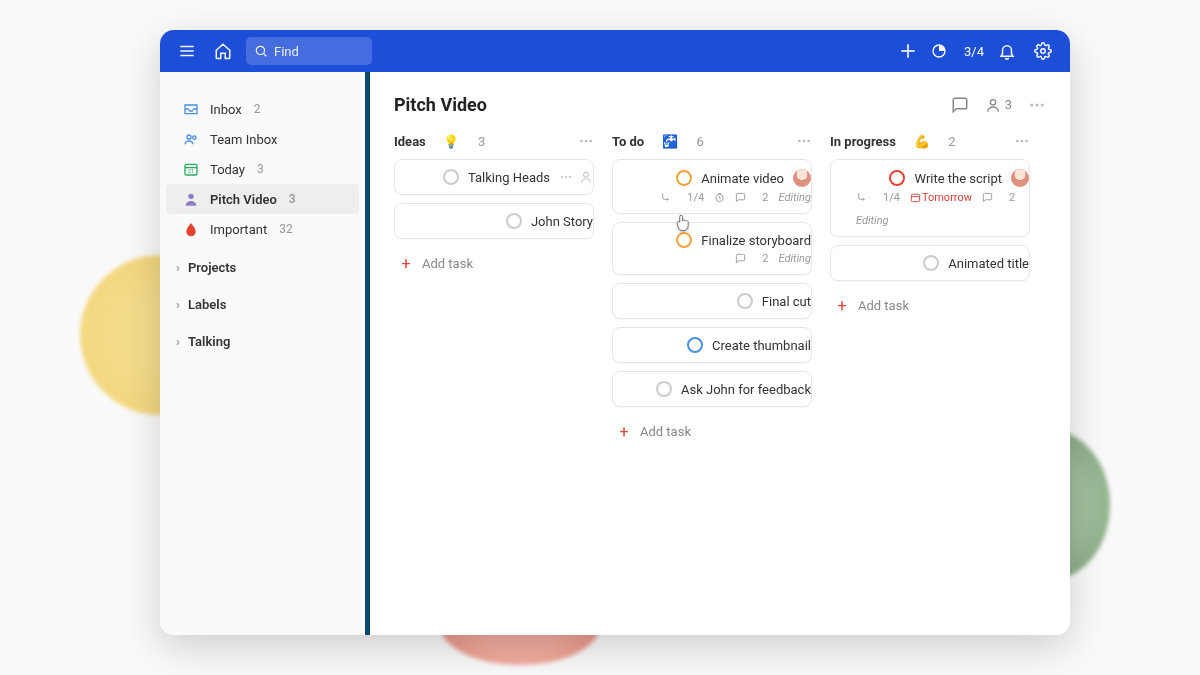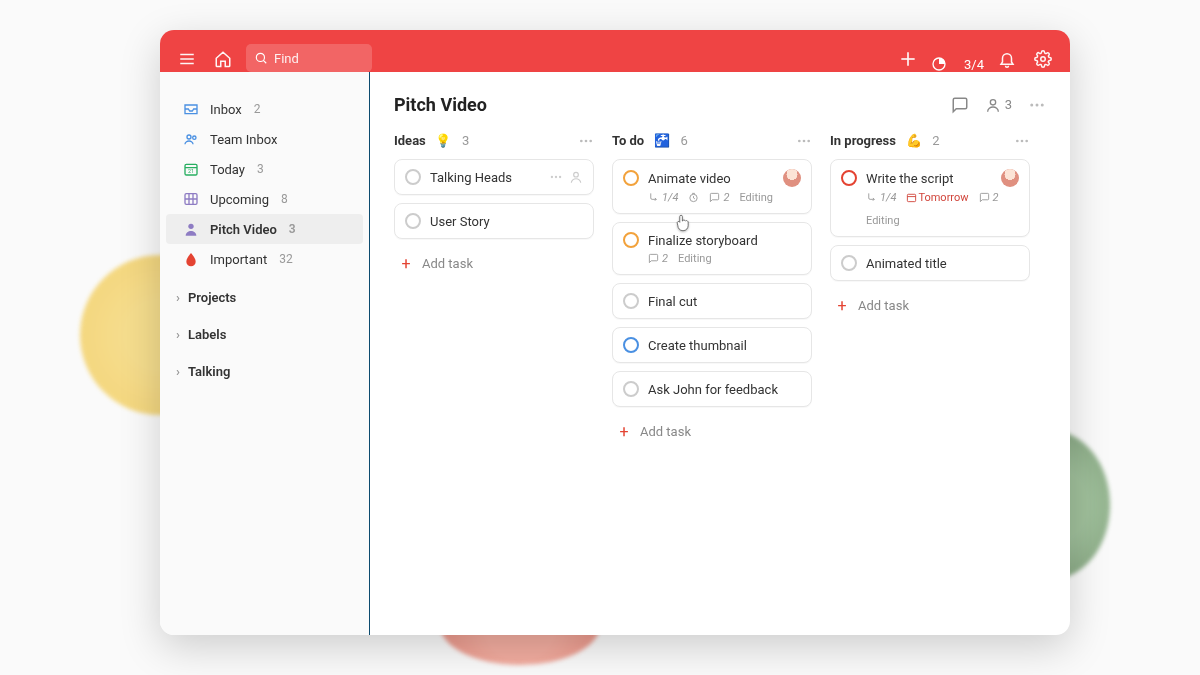--- a/index.html
+++ b/index.html
@@ -7,67 +7,67 @@
 
 
 .blob { position: absolute; border-radius: 50%; filter: blur(2px); opacity: 0.7; }
 .blob-yellow { width: 160px; height: 160px; left: 80px; top: 255px; background: radial-gradient(circle, #f4d160 30%, #f2c94c 70%); }
 .blob-green { width: 120px; height: 150px; right: 90px; top: 430px; background: radial-gradient(circle, #7aa874 40%, #5d8a56 80%); }
 .blob-red  { width: 160px; height: 80px; left: 440px; bottom: 10px; background: radial-gradient(circle, #f18d7a 40%, #e87462 80%); }
 
 .app-window { position: absolute; left: 160px; top: 30px; width: 910px; height: 605px; background: #fff; border-radius: 14px; box-shadow: 0 12px 40px rgba(0,0,0,0.18); overflow: hidden; display: flex; flex-direction: column; }
 
 
-.topbar { height: 42px; background: #ef4444; display: flex; align-items: flex-end; padding: 0 14px; gap: 10px; color: #fff; }
+.topbar { height: 42px; background: #1d4ed8; display: flex; align-items: center; padding: 0 14px; gap: 10px; color: #fff; }
 .topbar .icon-btn { width: 26px; height: 26px; display: flex; align-items: center; justify-content: center; cursor: pointer; opacity: 0.95; }
 .topbar .search-wrap { display: flex; align-items: center; background: rgba(255,255,255,0.18); border-radius: 5px; height: 28px; padding: 0 8px; gap: 6px; }
 .topbar .search-wrap input { background: transparent; border: none; outline: none; color: #fff; font-size: 13px; width: 90px; }
 .topbar .search-wrap input::placeholder { color: #fff; opacity: 0.9; }
 .topbar .spacer { flex: 1; }
 .topbar .ratio { font-size: 13px; display: flex; align-items: center; gap: 17px; }
 svg { display: block; }
 
 .body-row { flex: 1; display: flex; min-height: 0; }
 
 
-.sidebar { width: 210px; background: #fafafa; border-right: 1px solid #0c4a6e; padding: 22px 0 0 0; }
+.sidebar { width: 210px; background: #fafafa; border-right: 5px solid #0c4a6e; padding: 22px 0 0 0; }
 .side-item { display: flex; align-items: center; gap: 10px; padding: 6px 16px; font-size: 13px; color: #333; cursor: pointer; border-radius: 4px; margin: 0 6px; }
 .side-item.active { background: #eee; font-weight: 600; }
 .side-item .cnt { color: #999; font-size: 12px; margin-left: 2px; }
 .side-item .ico { width: 18px; height: 18px; display: flex; align-items: center; justify-content: center; }
 .side-section { display: flex; align-items: center; gap: 8px; padding: 10px 16px 6px; margin-top: 6px; font-size: 13px; font-weight: 600; color: #333; cursor: pointer; }
 .side-section .chev { color: #999; }
 
 
 .main { flex: 1; padding: 22px 24px; overflow-x: auto; }
 .main-header { display: flex; align-items: center; margin-bottom: 18px; }
 .main-header h1 { font-size: 18px; font-weight: 700; color: #222; }
 .main-header .hspacer { flex: 1; }
 .main-header .haction { margin-left: 16px; color: #888; cursor: pointer; display: flex; align-items: center; gap: 4px; font-size: 13px; }
 
 .board { display: flex; gap: 18px; align-items: flex-start; }
 .column { width: 200px; }
-.col-head { display: flex; align-items: flex-start; gap: 10px; font-size: 13px; font-weight: 700; color: #333; margin-bottom: 10px; }
+.col-head { display: flex; align-items: center; gap: 18px; font-size: 13px; font-weight: 700; color: #333; margin-bottom: 10px; }
 .col-head .cnt { font-weight: 400; color: #999; }
 .col-head .col-more { margin-left: auto; color: #bbb; cursor: pointer; }
 
-.card { background: #fff; border: 1px solid #e6e6e6; border-radius: 8px; padding: 9px 10px; margin-bottom: 8px; display: flex; flex-direction: column; gap: 4px; cursor: pointer; box-shadow: 0 1px 1px rgba(0,0,0,0.03); }
+.card { background: #fff; border: 1px solid #e6e6e6; border-radius: 8px; padding: 9px 0; margin-bottom: 8px; display: flex; flex-direction: column; gap: 4px; cursor: pointer; box-shadow: 0 1px 1px rgba(0,0,0,0.03); align-items: flex-end; }
 .card-row1 { display: flex; align-items: center; gap: 9px; position: relative; }
 .circle { width: 16px; height: 16px; border-radius: 50%; border: 2px solid #ccc; flex-shrink: 0; }
 .circle.orange { border-color: #f2a23c; }
 .circle.red    { border-color: #e44332; }
 .circle.blue   { border-color: #4a90e2; }
 .card-title { font-size: 13px; color: #333; flex: 1; }
 .avatar { width: 18px; height: 18px; border-radius: 50%; background: #e09080; flex-shrink: 0; position: relative; overflow: hidden; }
 .avatar::after { content:""; position:absolute; inset:0; background: radial-gradient(circle at 50% 30%, #fce4d6 35%, transparent 36%); }
 .card-hover-actions { margin-left: auto; display: flex; gap: 6px; color: #ccc; }
 .meta { display: flex; gap: 10px; padding-left: 25px; font-size: 11px; color: #999; align-items: center; flex-wrap: wrap; }
 .meta .tomorrow { color: #d1453b; display: flex; align-items: center; gap: 1px; }
-.meta .mitem { display: flex; align-items: center; gap: 3px; font-style: italic; }
-.meta .tag { color: #999; }
+.meta .mitem { display: flex; align-items: center; gap: 16px; }
+.meta .tag { color: #999; font-style: italic; }
 
 .add-task { display: flex; align-items: center; gap: 8px; padding: 7px 4px; font-size: 13px; color: #888; cursor: pointer; }
 .add-task .plus { color: #e44332; font-size: 16px; width: 16px; text-align: center; }
 
 
 .hand-cursor { position: absolute; left: 515px; top: 184px; font-size: 14px; pointer-events: none; }
 .hand-cursor svg { filter: drop-shadow(0 1px 1px rgba(0,0,0,0.3)); }
 
 </style>
 </head>
@@ -153,32 +153,20 @@
         <div class="side-item">
           <span class="ico">
             <svg width="16" height="16" viewBox="0 0 24 24" fill="none" stroke="#27ae60" stroke-width="2">
               <rect x="3" y="5" width="18" height="16" rx="2"></rect>
               <line x1="3" y1="10" x2="21" y2="10"></line>
               <text x="12" y="18" font-size="8" text-anchor="middle" fill="#27ae60" stroke="none">21</text>
             </svg>
           </span>
           <span>Today</span>
           <span class="cnt">3</span>
-        </div>
-        <div class="side-item">
-          <span class="ico">
-            <svg width="16" height="16" viewBox="0 0 24 24" fill="none" stroke="#8e7cc3" stroke-width="2">
-              <rect x="3" y="4" width="18" height="16" rx="2"></rect>
-              <line x1="9" y1="4" x2="9" y2="20"></line>
-              <line x1="15" y1="4" x2="15" y2="20"></line>
-              <line x1="3" y1="12" x2="21" y2="12"></line>
-            </svg>
-          </span>
-          <span>Upcoming</span>
-          <span class="cnt">8</span>
         </div>
         <div class="side-item active">
           <span class="ico">
             <svg width="16" height="16" viewBox="0 0 24 24" fill="#8e7cc3">
               <circle cx="12" cy="8" r="4"></circle>
               <path d="M4 22c0-4 4-7 8-7s8 3 8 7z"></path>
             </svg>
           </span>
           <span>Pitch Video</span>
           <span class="cnt">3</span>
@@ -258,21 +246,21 @@
                   <svg width="14" height="14" viewBox="0 0 24 24" fill="none" stroke="#ccc" stroke-width="2">
                     <circle cx="12" cy="8" r="4"></circle>
                     <path d="M4 22c0-4 4-7 8-7s8 3 8 7"></path>
                   </svg>
                 </span>
               </div>
             </div>
             <div class="card">
               <div class="card-row1">
                 <span class="circle "></span>
-                <span class="card-title">User Story</span>
+                <span class="card-title">John Story</span>
               </div>
             </div>
             <div class="add-task">
               <span class="plus">+</span>
               <span>Add task</span>
             </div>
           </div>
           <div class="column">
             <div class="col-head">
               <span>To do</span>

